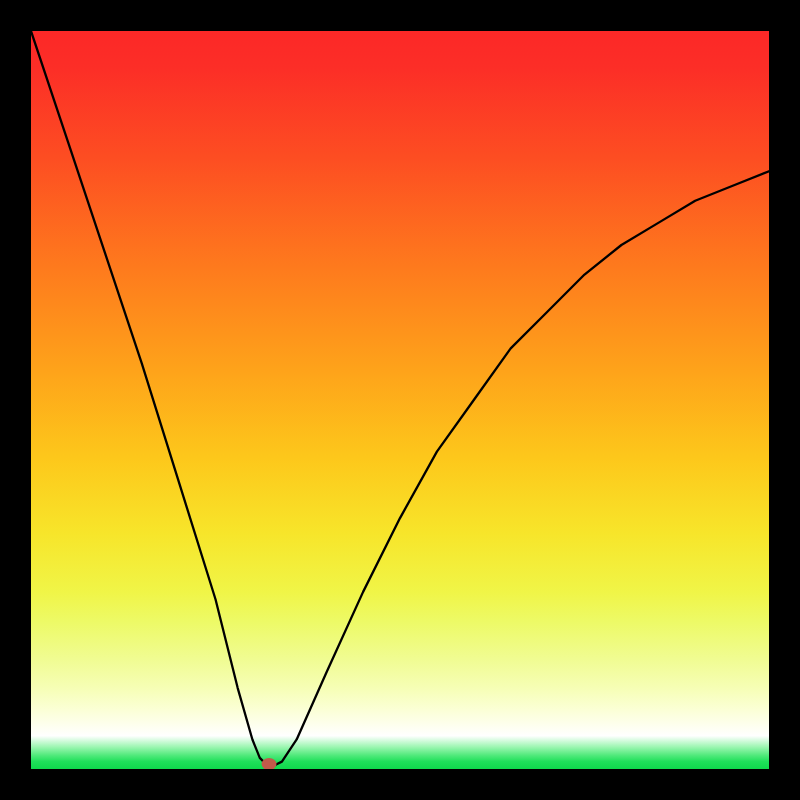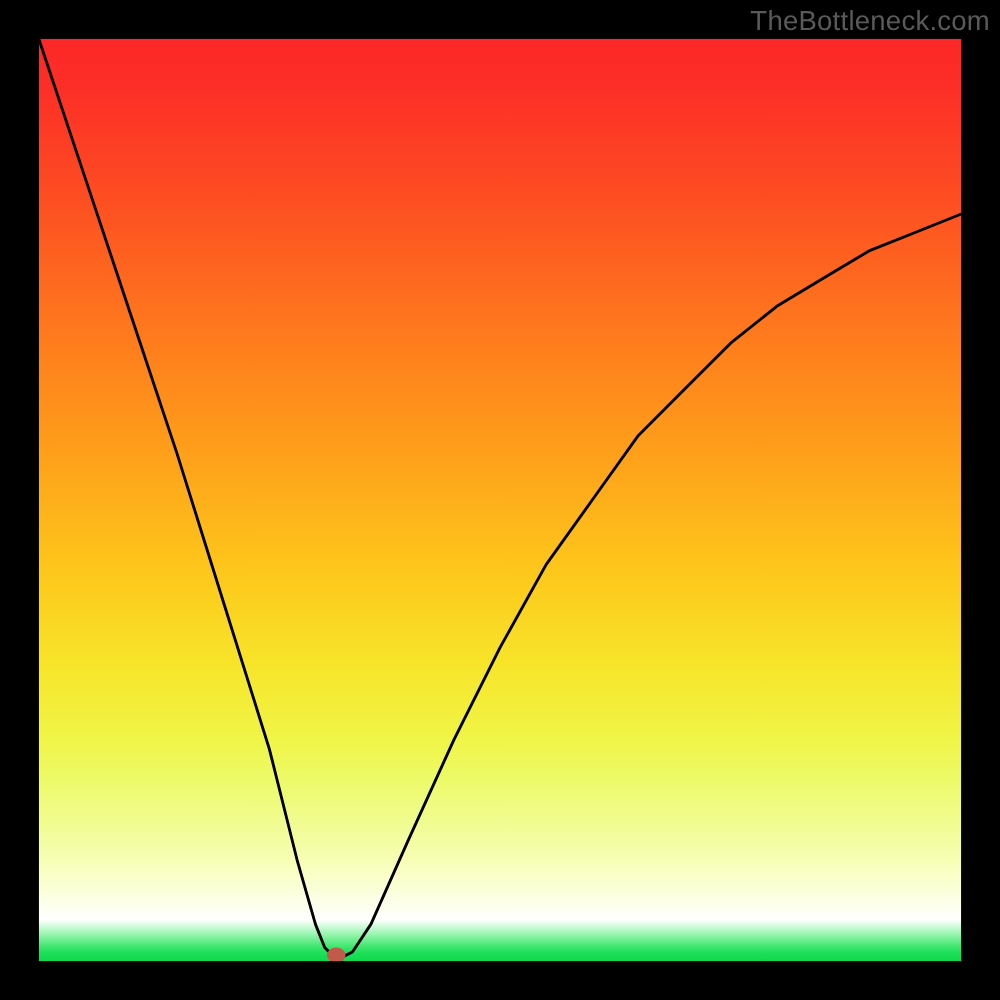--- a/index.html
+++ b/index.html
@@ -71,21 +71,20 @@
     height: 12px;
     border-radius: 50%;
     background: #c15a4a;
     transform: translate(-50%, -50%);
   }
 </style>
 </head>
 <body>
 
 <div class="stage">
-  <div class="attribution">TheBottleneck.com</div>
 
   <div class="plot-area">
     <div class="gradient"></div>
 
     <svg class="curve" viewBox="0 0 738 738" preserveAspectRatio="none">
       <path id="curve-path" d="M0.00 0.00 L36.90 110.70 L73.80 221.40 L110.70 332.10 L147.60 450.18 L184.50 568.26 L206.64 656.82 L221.40 708.48 L228.78 726.93 L236.16 734.31 L243.54 734.31 L250.92 730.62 L265.68 708.48 L295.20 642.06 L332.10 560.88 L369.00 487.08 L405.90 420.66 L442.80 369.00 L479.70 317.34 L516.60 280.44 L553.50 243.54 L590.40 214.02 L627.30 191.88 L664.20 169.74 L701.10 154.98 L738.00 140.22" fill="none" stroke="#000" stroke-width="2.3" stroke-linejoin="round" stroke-linecap="round"></path>
     </svg>
 
     <div id="marker" class="marker" style="left: 238.374px; top: 732.834px;"></div>
   </div>

